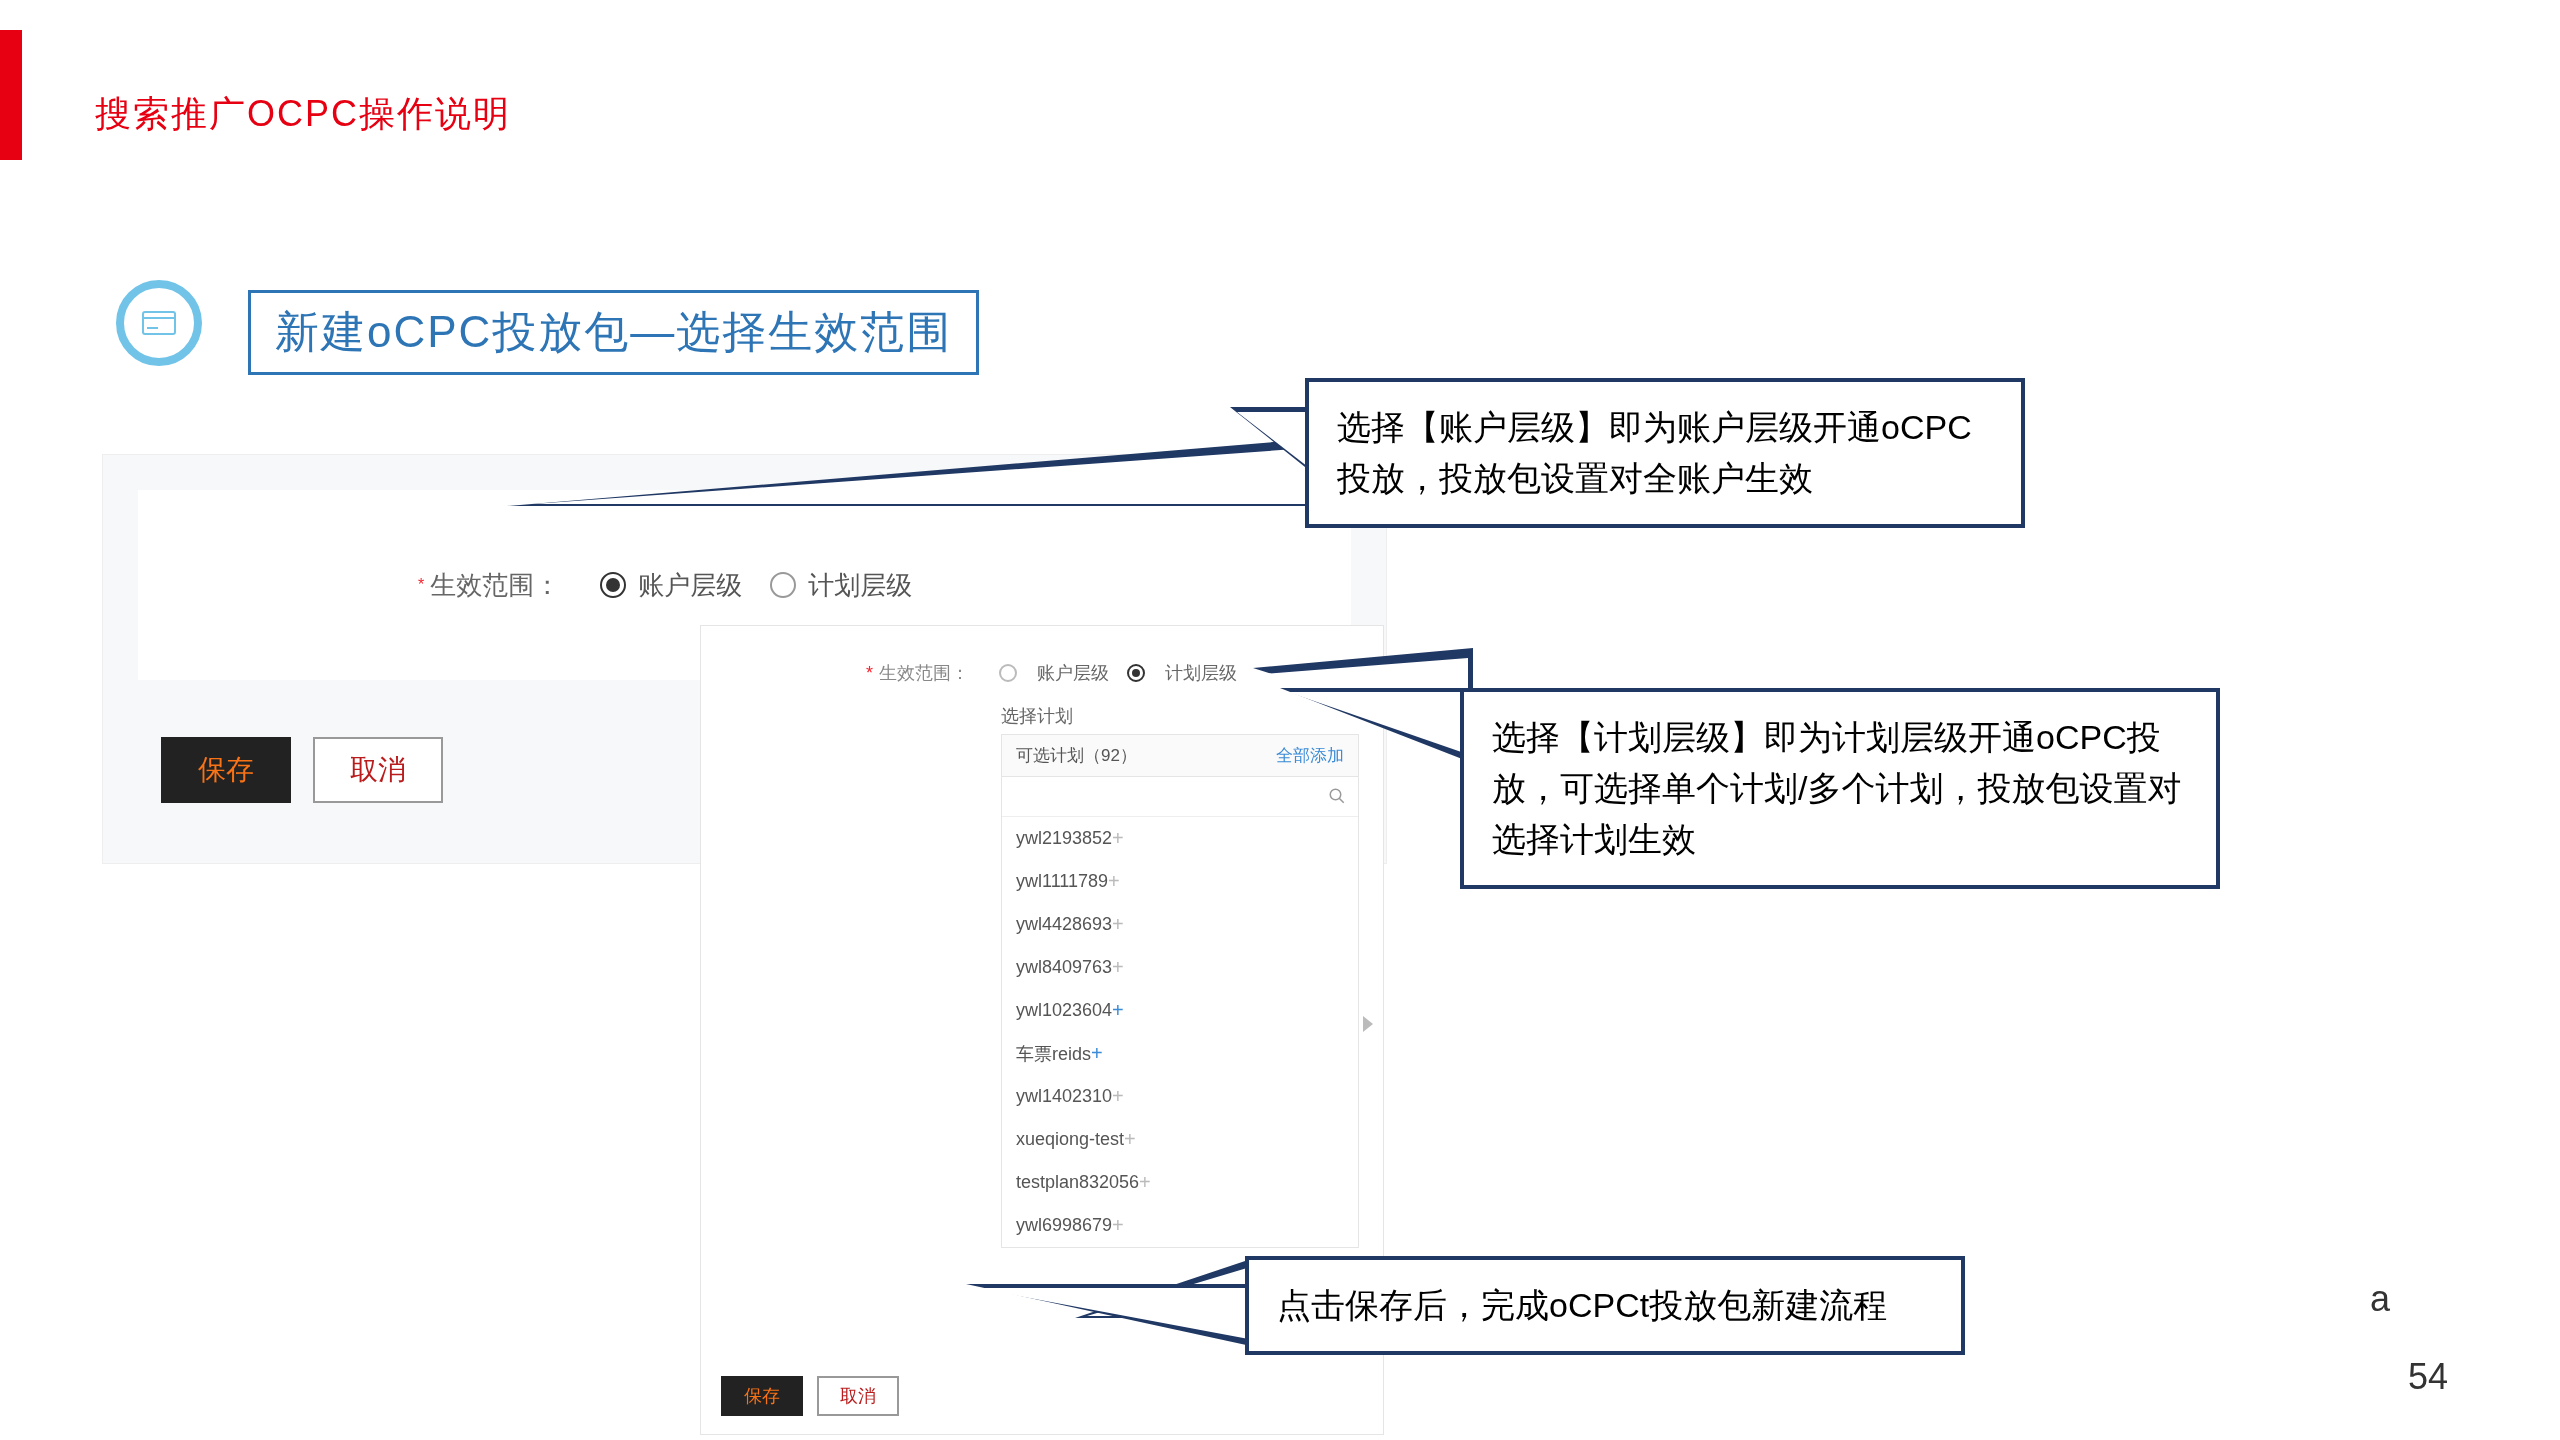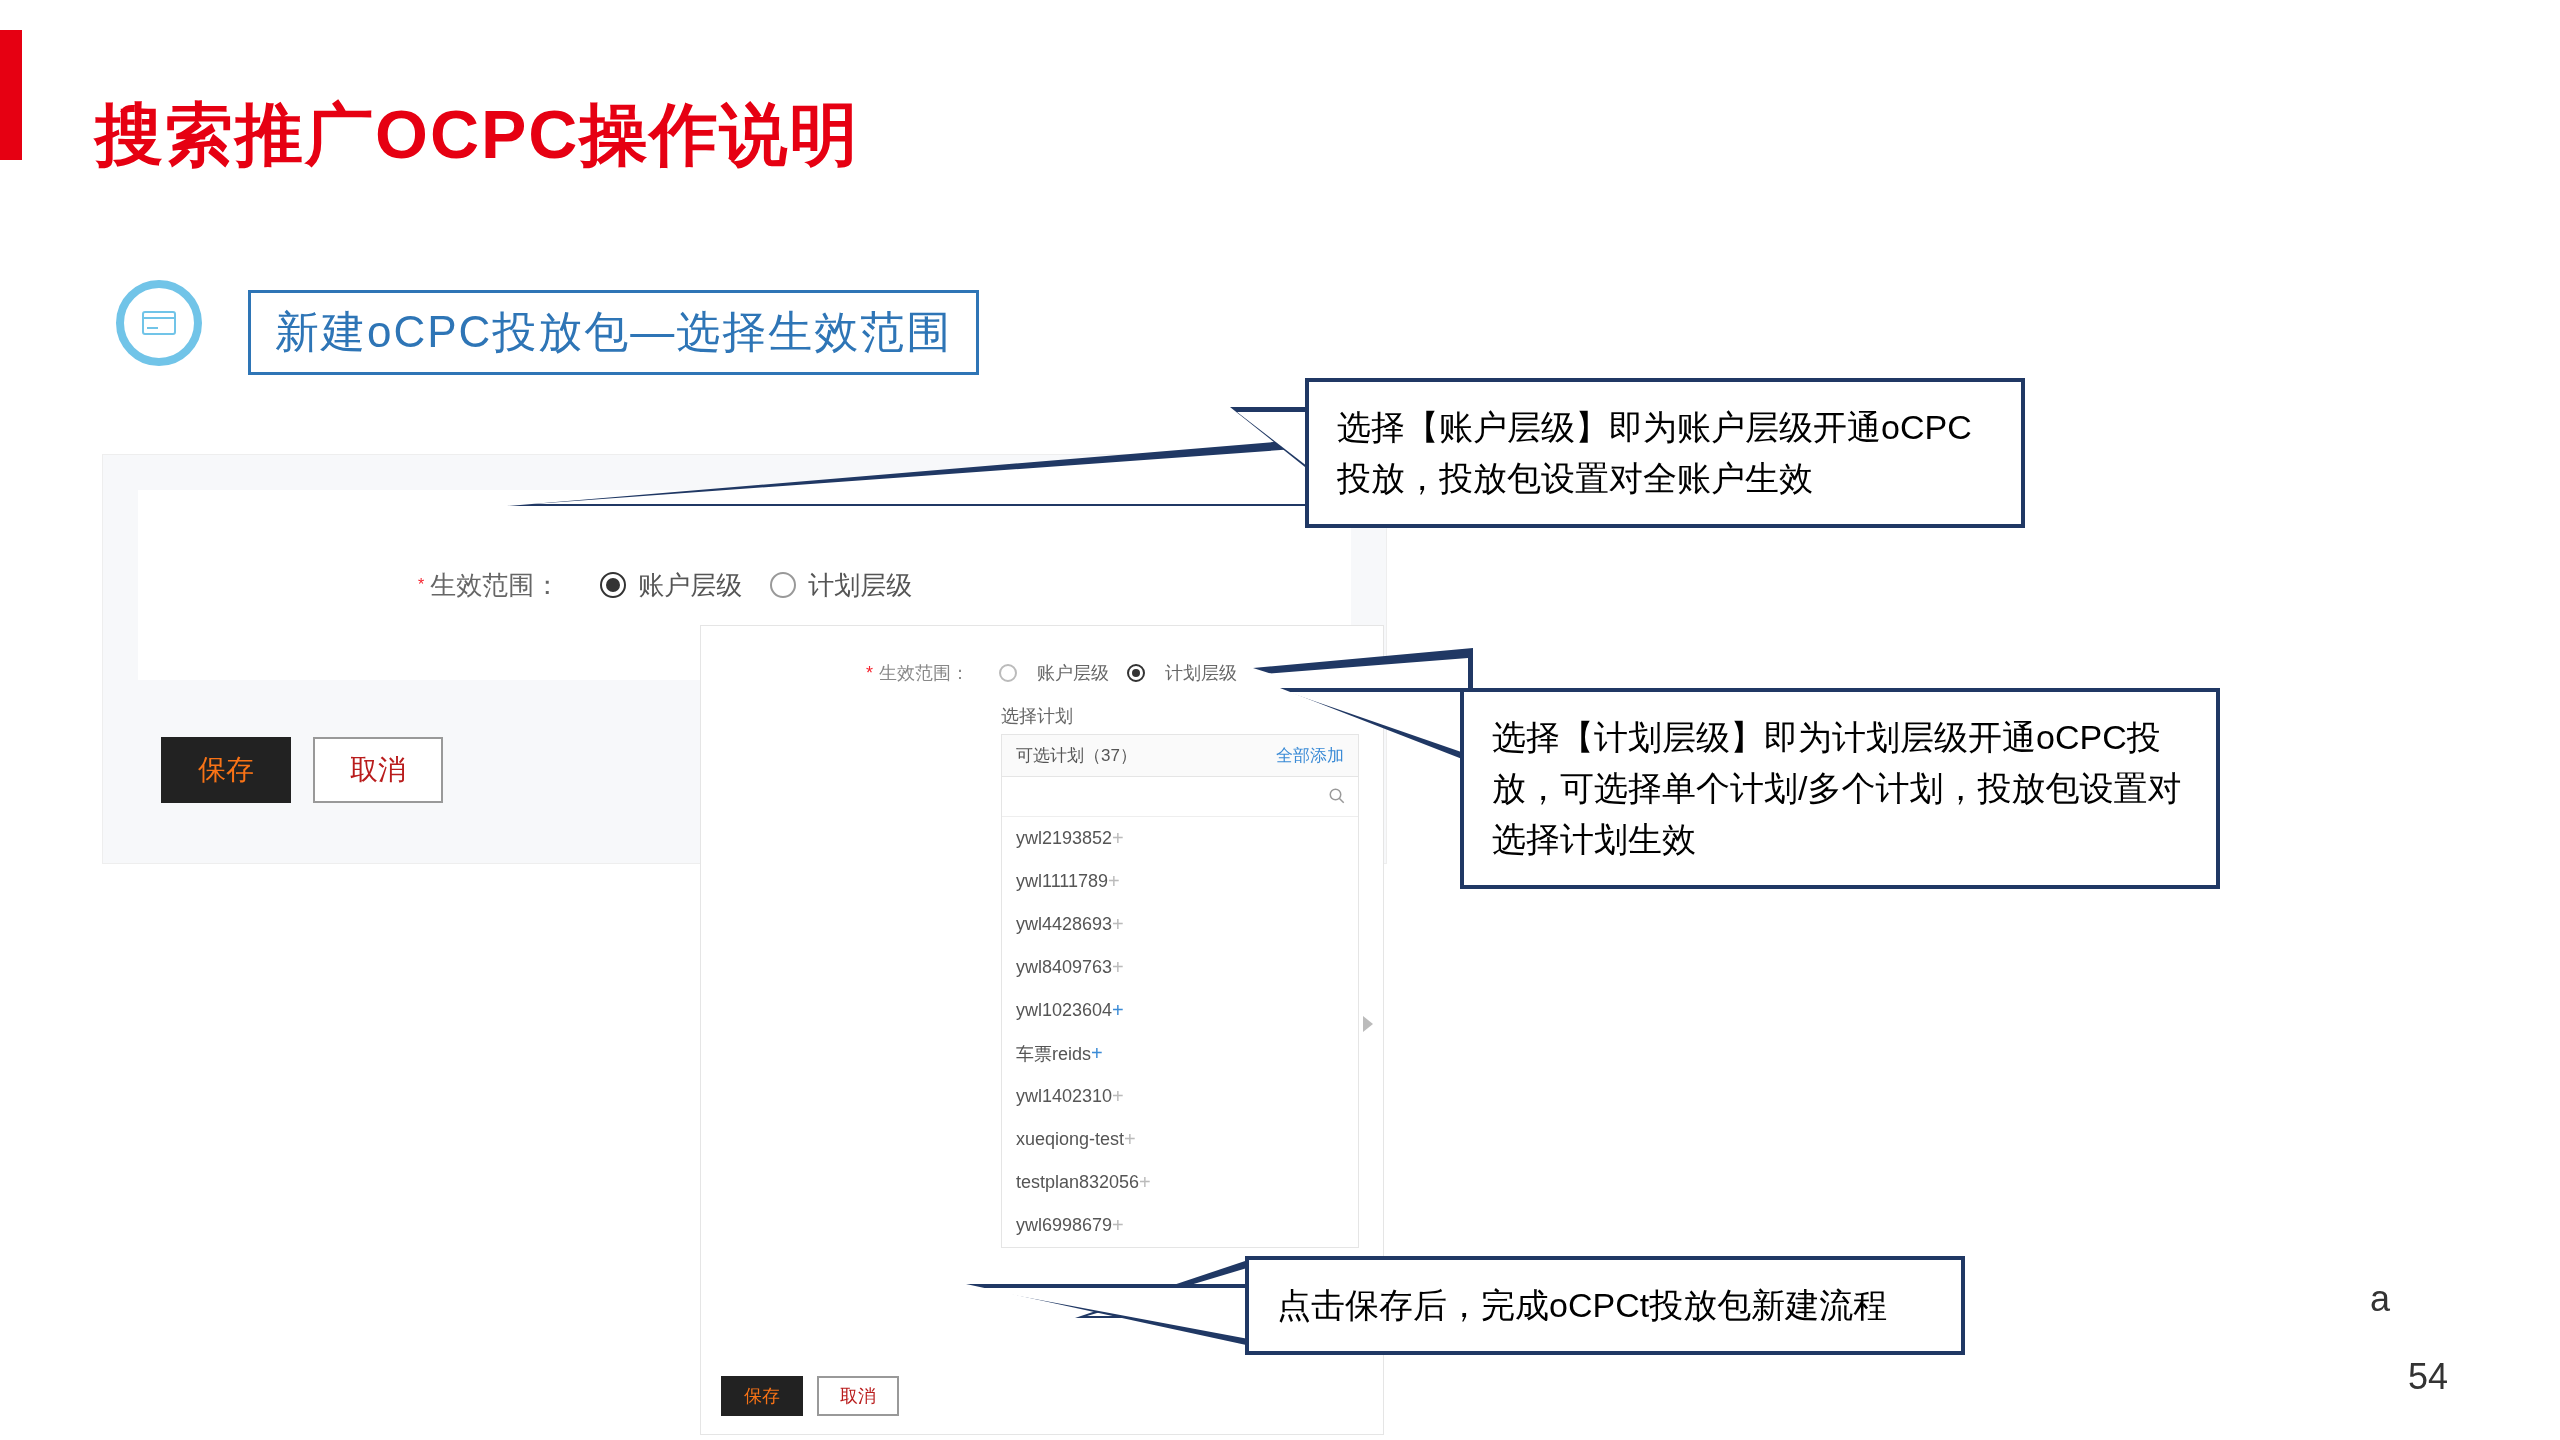--- a/index.html
+++ b/index.html
@@ -1,18 +1,18 @@
 <!DOCTYPE html>
 <html><head>
 <meta charset="utf-8">
 <style>
 *{box-sizing:border-box;margin:0;padding:0}
 body{font-family:"Microsoft YaHei","PingFang SC",sans-serif;background:#fff;width:2560px;height:1440px;position:relative;overflow:hidden}
 .red-bar{position:absolute;left:0;top:30px;width:22px;height:130px;background:#e60012}
-.main-title{position:absolute;left:95px;top:90px;font-size:68px;font-weight:bold;color:#e60012;letter-spacing:2px}
+.main-title{position:absolute;left:95px;top:90px;font-size:36px;font-weight:normal;color:#e60012;letter-spacing:2px}
 .icon-circle{position:absolute;left:116px;top:280px;width:86px;height:86px;border:8px solid #71c4e8;border-radius:50%;display:flex;align-items:center;justify-content:center;background:#fff}
 .icon-circle svg{width:34px;height:24px}
 .sub-title-box{position:absolute;left:248px;top:290px;border:3px solid #2e75b6;padding:10px 24px}
 .sub-title-box span{font-size:44px;font-weight:normal;color:#2e75b6;letter-spacing:2px}
 .panel-1{position:absolute;left:102px;top:454px;width:1285px;height:410px;background:#f7f8fa;border:1px solid #eee}
 .panel-1 .white-row{position:absolute;left:35px;top:35px;right:35px;height:190px;background:#fff;display:flex;align-items:center;padding-left:280px}
 .req-star{color:#f5222d;margin-right:6px}
 .scope-label{color:#666;font-size:26px;margin-right:40px}
 .radio-group{display:flex;align-items:center;gap:28px}
 .radio-item{display:flex;align-items:center;gap:12px;font-size:26px;color:#555}
@@ -111,21 +111,21 @@
     </div>
     <div style="width:18px"></div>
     <div class="radio-sm">
       <span class="radio-sm-outer checked"></span>
       <span>计划层级</span>
     </div>
   </div>
   <div class="plan-label">选择计划</div>
   <div class="plan-box">
     <div class="plan-header">
-      <span>可选计划（37）</span>
+      <span>可选计划（92）</span>
       <span class="add-all">全部添加</span>
     </div>
     <div class="plan-search">
       <svg viewBox="0 0 24 24">
           <circle cx="10" cy="10" r="7"></circle>
           <line x1="15" y1="15" x2="21" y2="21"></line>
         </svg>
     </div>
     <div class="plan-list" id="plan-list">
         <div class="plan-row">

